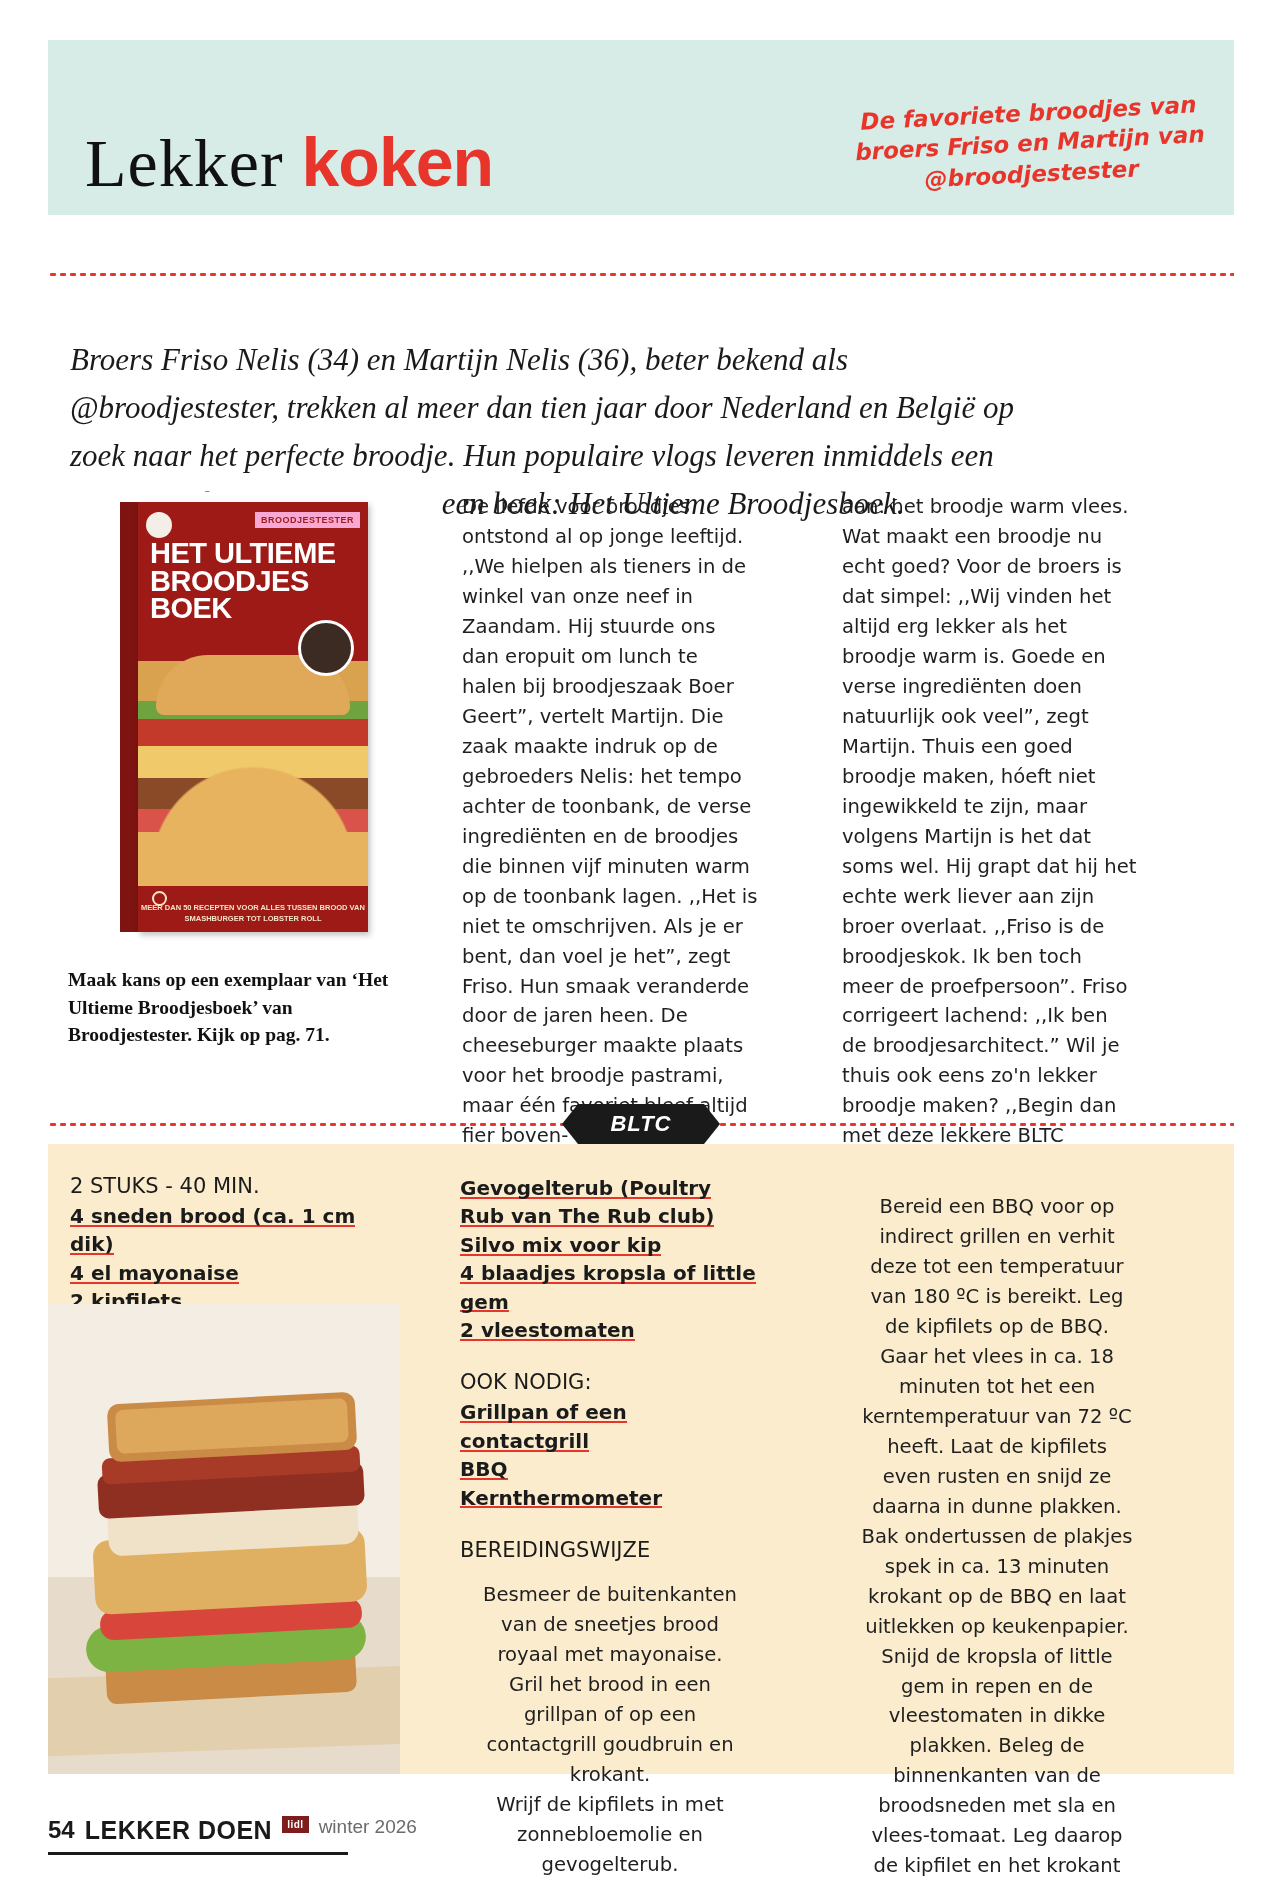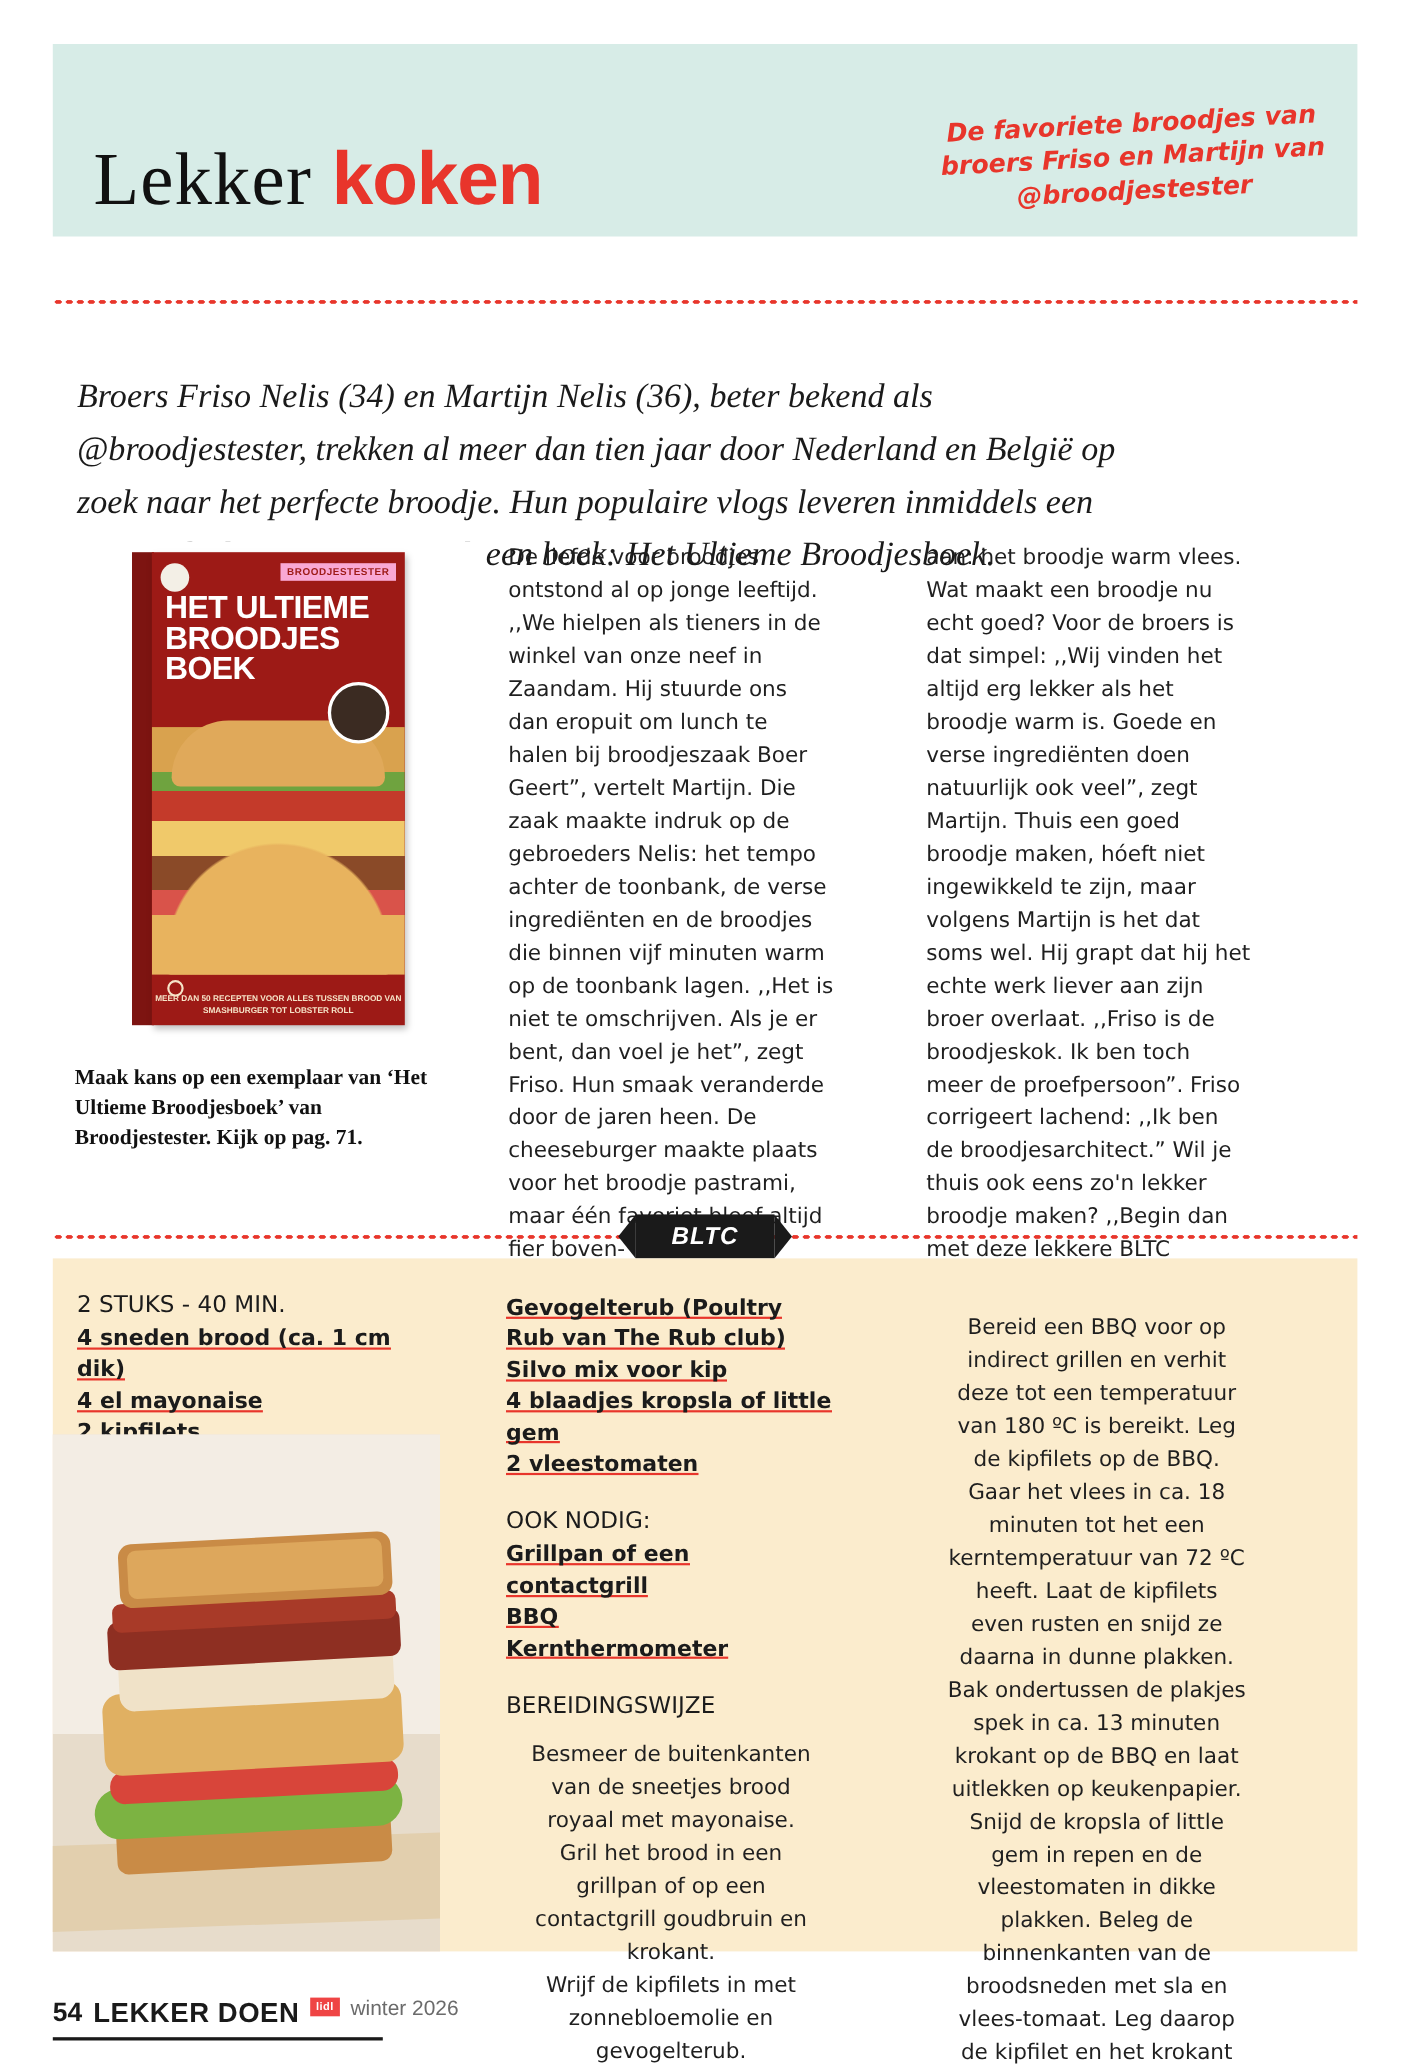--- a/index.html
+++ b/index.html
@@ -191,21 +191,21 @@
   .sw-bread-top:after{content:"";position:absolute;inset:6px 8px 8px 8px;background:#dda75c;border-radius:8px;}
 
   
   .footer{
     position:absolute;left:48px;top:1816px;width:700px;
     display:flex;align-items:flex-start;gap:10px;
   }
   .footer-num{font-weight:bold;font-size:24px;color:#1a1a1a;}
   .footer-mag{font-weight:bold;font-size:25px;letter-spacing:.5px;color:#1a1a1a;}
   .footer-badge{
-    display:inline-block;background:#ef4444;color:#fff;font-size:10px;font-weight:bold;
+    display:inline-block;background:#7f1d1d;color:#fff;font-size:10px;font-weight:bold;
     padding:3px 5px;letter-spacing:.5px;
   }
   .footer-season{font-size:19px;color:#6b6b6b;}
   .footer-rule{
     position:absolute;left:48px;top:1852px;width:300px;height:3px;background:#1a1a1a;
   }
 </style>
 </head>
 <body>
 

